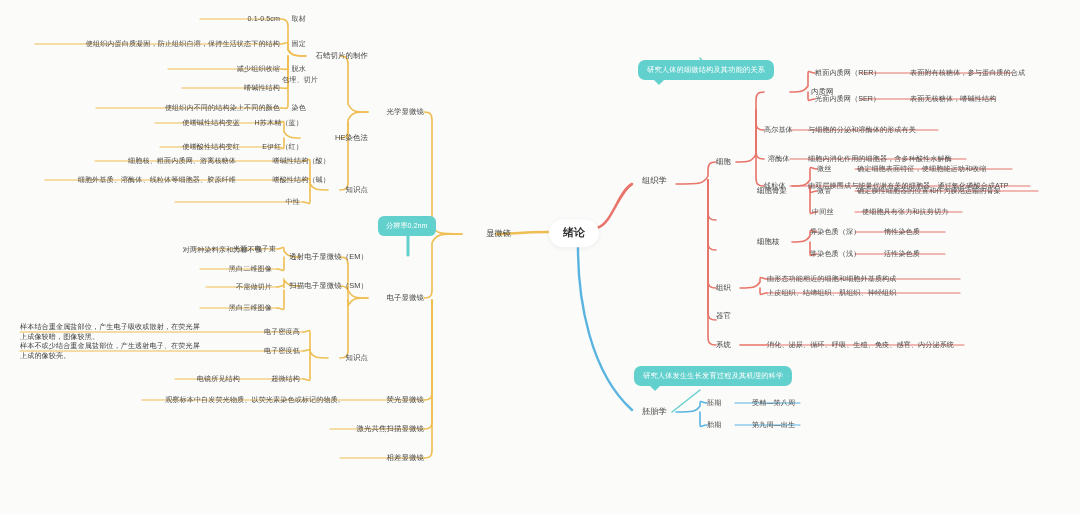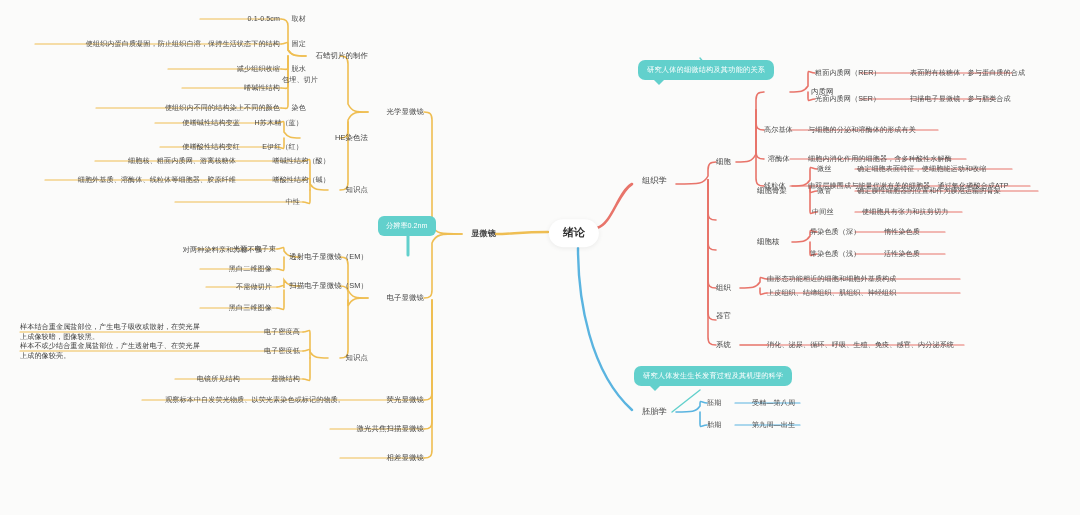--- a/index.html
+++ b/index.html
@@ -177,21 +177,21 @@
   <div class="pill" style="left:378px;top:216px;">分辨率0.2nm</div>
   <div class="callout down" style="left:638px;top:33px;margin-top:27px;">
     <span>研究人体的细微结构及其功能的关系</span>
     <span class="tail"></span>
   </div>
   <div class="callout down" style="left:634px;top:366px;">
     <span>研究人体发生生长发育过程及其机理的科学</span>
     <span class="tail"></span>
   </div>
 
-  <div class="node lvl1 anchor-l" style="left:496px;top:234px;font-weight:bold;">显微镜</div>
+  <div class="node lvl1 anchor-l" style="left:511px;top:234px;">显微镜</div>
 
   <div class="node lvl2 anchor-l" style="left:424px;top:112px;">光学显微镜</div>
   <div class="node lvl2 anchor-l" style="left:424px;top:298px;">电子显微镜</div>
 
   <div class="node lvl2 anchor-l" style="left:368px;top:56px;">石蜡切片的制作</div>
   <div class="node leaf anchor-l" style="left:306px;top:19px;">取材</div>
   <div class="node leaf anchor-l" style="left:306px;top:44px;">固定</div>
   <div class="node leaf anchor-l" style="left:306px;top:69px;">脱水</div>
   <div class="node leaf anchor-l" style="left:318px;top:80px;">包埋、切片</div>
   <div class="node leaf anchor-l" style="left:306px;top:108px;">染色</div>
@@ -241,21 +241,21 @@
 
   <div class="node lvl2 anchor-r" style="left:716px;top:162px;">细胞</div>
   <div class="node lvl2 anchor-r" style="left:716px;top:288px;">组织</div>
   <div class="node lvl2 anchor-r" style="left:716px;top:316px;">器官</div>
   <div class="node lvl2 anchor-r" style="left:716px;top:345px;">系统</div>
 
   <div class="node lvl2 anchor-r" style="left:764px;top:92px;margin-left:47px;">内质网</div>
   <div class="node leaf anchor-r" style="left:815px;top:73px;">粗面内质网（RER）</div>
   <div class="node leaf anchor-r" style="left:815px;top:99px;">光面内质网（SER）</div>
   <div class="node leaf anchor-r" style="left:910px;top:73px;">表面附有核糖体，参与蛋白质的合成</div>
-  <div class="node leaf anchor-r" style="left:910px;top:99px;">扫描电子显微镜，参与脂类合成</div>
+  <div class="node leaf anchor-r" style="left:910px;top:99px;">表面无核糖体，嗜碱性结构</div>
 
   <div class="node leaf anchor-r" style="left:764px;top:130px;">高尔基体</div>
   <div class="node leaf anchor-r" style="left:768px;top:159px;">溶酶体</div>
   <div class="node leaf anchor-r" style="left:764px;top:186px;">线粒体</div>
   <div class="node leaf anchor-r" style="left:808px;top:130px;">与细胞的分泌和溶酶体的形成有关</div>
   <div class="node leaf anchor-r" style="left:808px;top:159px;">细胞内消化作用的细胞器，含多种酸性水解酶</div>
   <div class="node leaf anchor-r" style="left:808px;top:186px;">由双层膜围成与能量代谢有关的细胞器，通过氧化磷酸合成ATP</div>
 
   <div class="node lvl2 anchor-r" style="left:757px;top:191px;">细胞骨架</div>
   <div class="node leaf anchor-r" style="left:817px;top:169px;">微丝</div>

